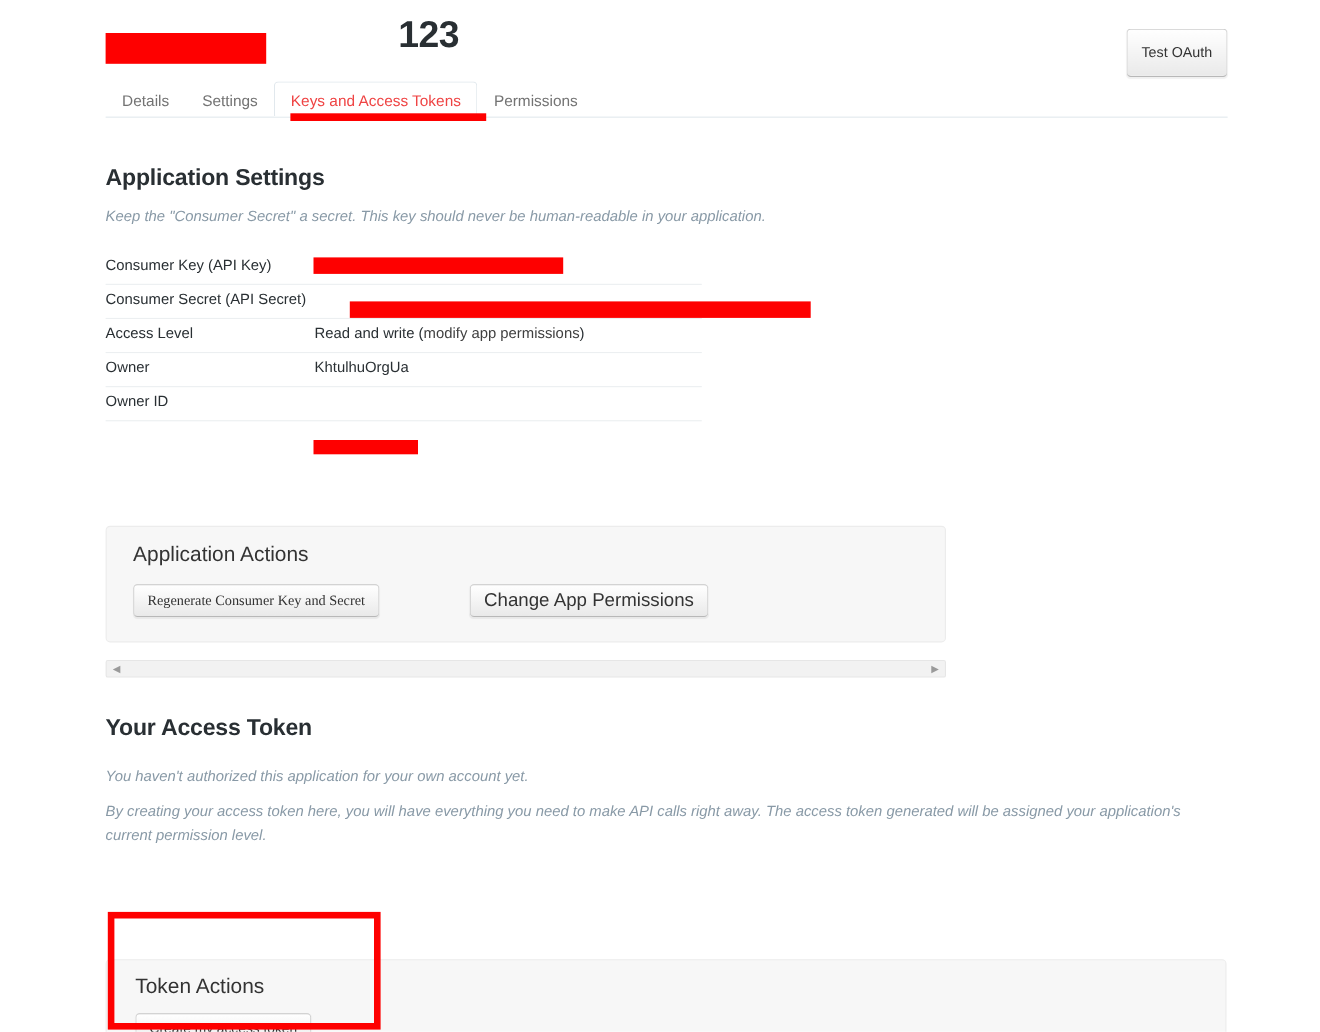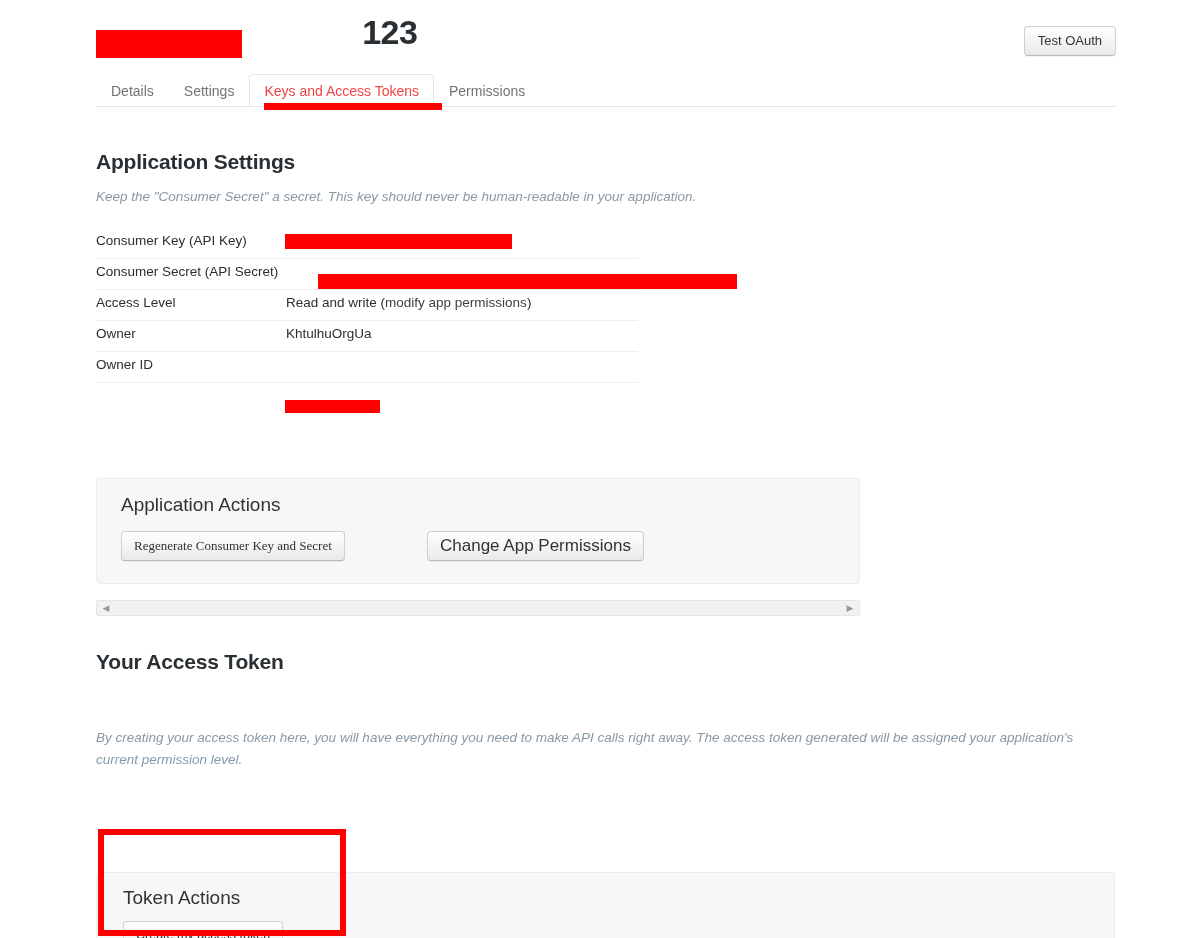--- a/index.html
+++ b/index.html
@@ -67,21 +67,21 @@
     border-radius: 4px;
     cursor: pointer;
     white-space: nowrap;
     box-shadow: 0 1px 1px rgba(0,0,0,0.06);
   }
 
   .test-oauth {
     position: absolute;
     right: 0px;
     top: 18px;
-    height: 30px;
+    height: 44px;
     line-height: 28px;
     padding: 0 13px;
     font-size: 13px;
   }
 
   
   .tabs {
     position: absolute;
     left: 96px;
     top: 74px;
@@ -371,20 +371,21 @@
     <button class="btn" id="btn-regenerate">Regenerate Consumer Key and Secret</button>
     <button class="btn" id="btn-change-perms">Change App Permissions</button>
   </div>
 
   <div class="hscroll">
     <span class="arrow left">◀</span>
     <span class="arrow right">▶</span>
   </div>
 
   <div class="section-title" id="access-token-title">Your Access Token</div>
+  <div class="section-note" id="access-token-note1">You haven't authorized this application for your own account yet.</div>
   <div class="section-note" id="access-token-note2">By creating your access token here, you will have everything you need to make API calls right away. The access token generated will be assigned your application's current permission level.</div>
 
   <div class="well" id="token-actions-well">
     <div class="well-title" id="token-actions-title">Token Actions</div>
     <button class="btn" id="btn-create-token">Create my access token</button>
   </div>
 
   <div class="annot-box"></div>
 
 </div>

